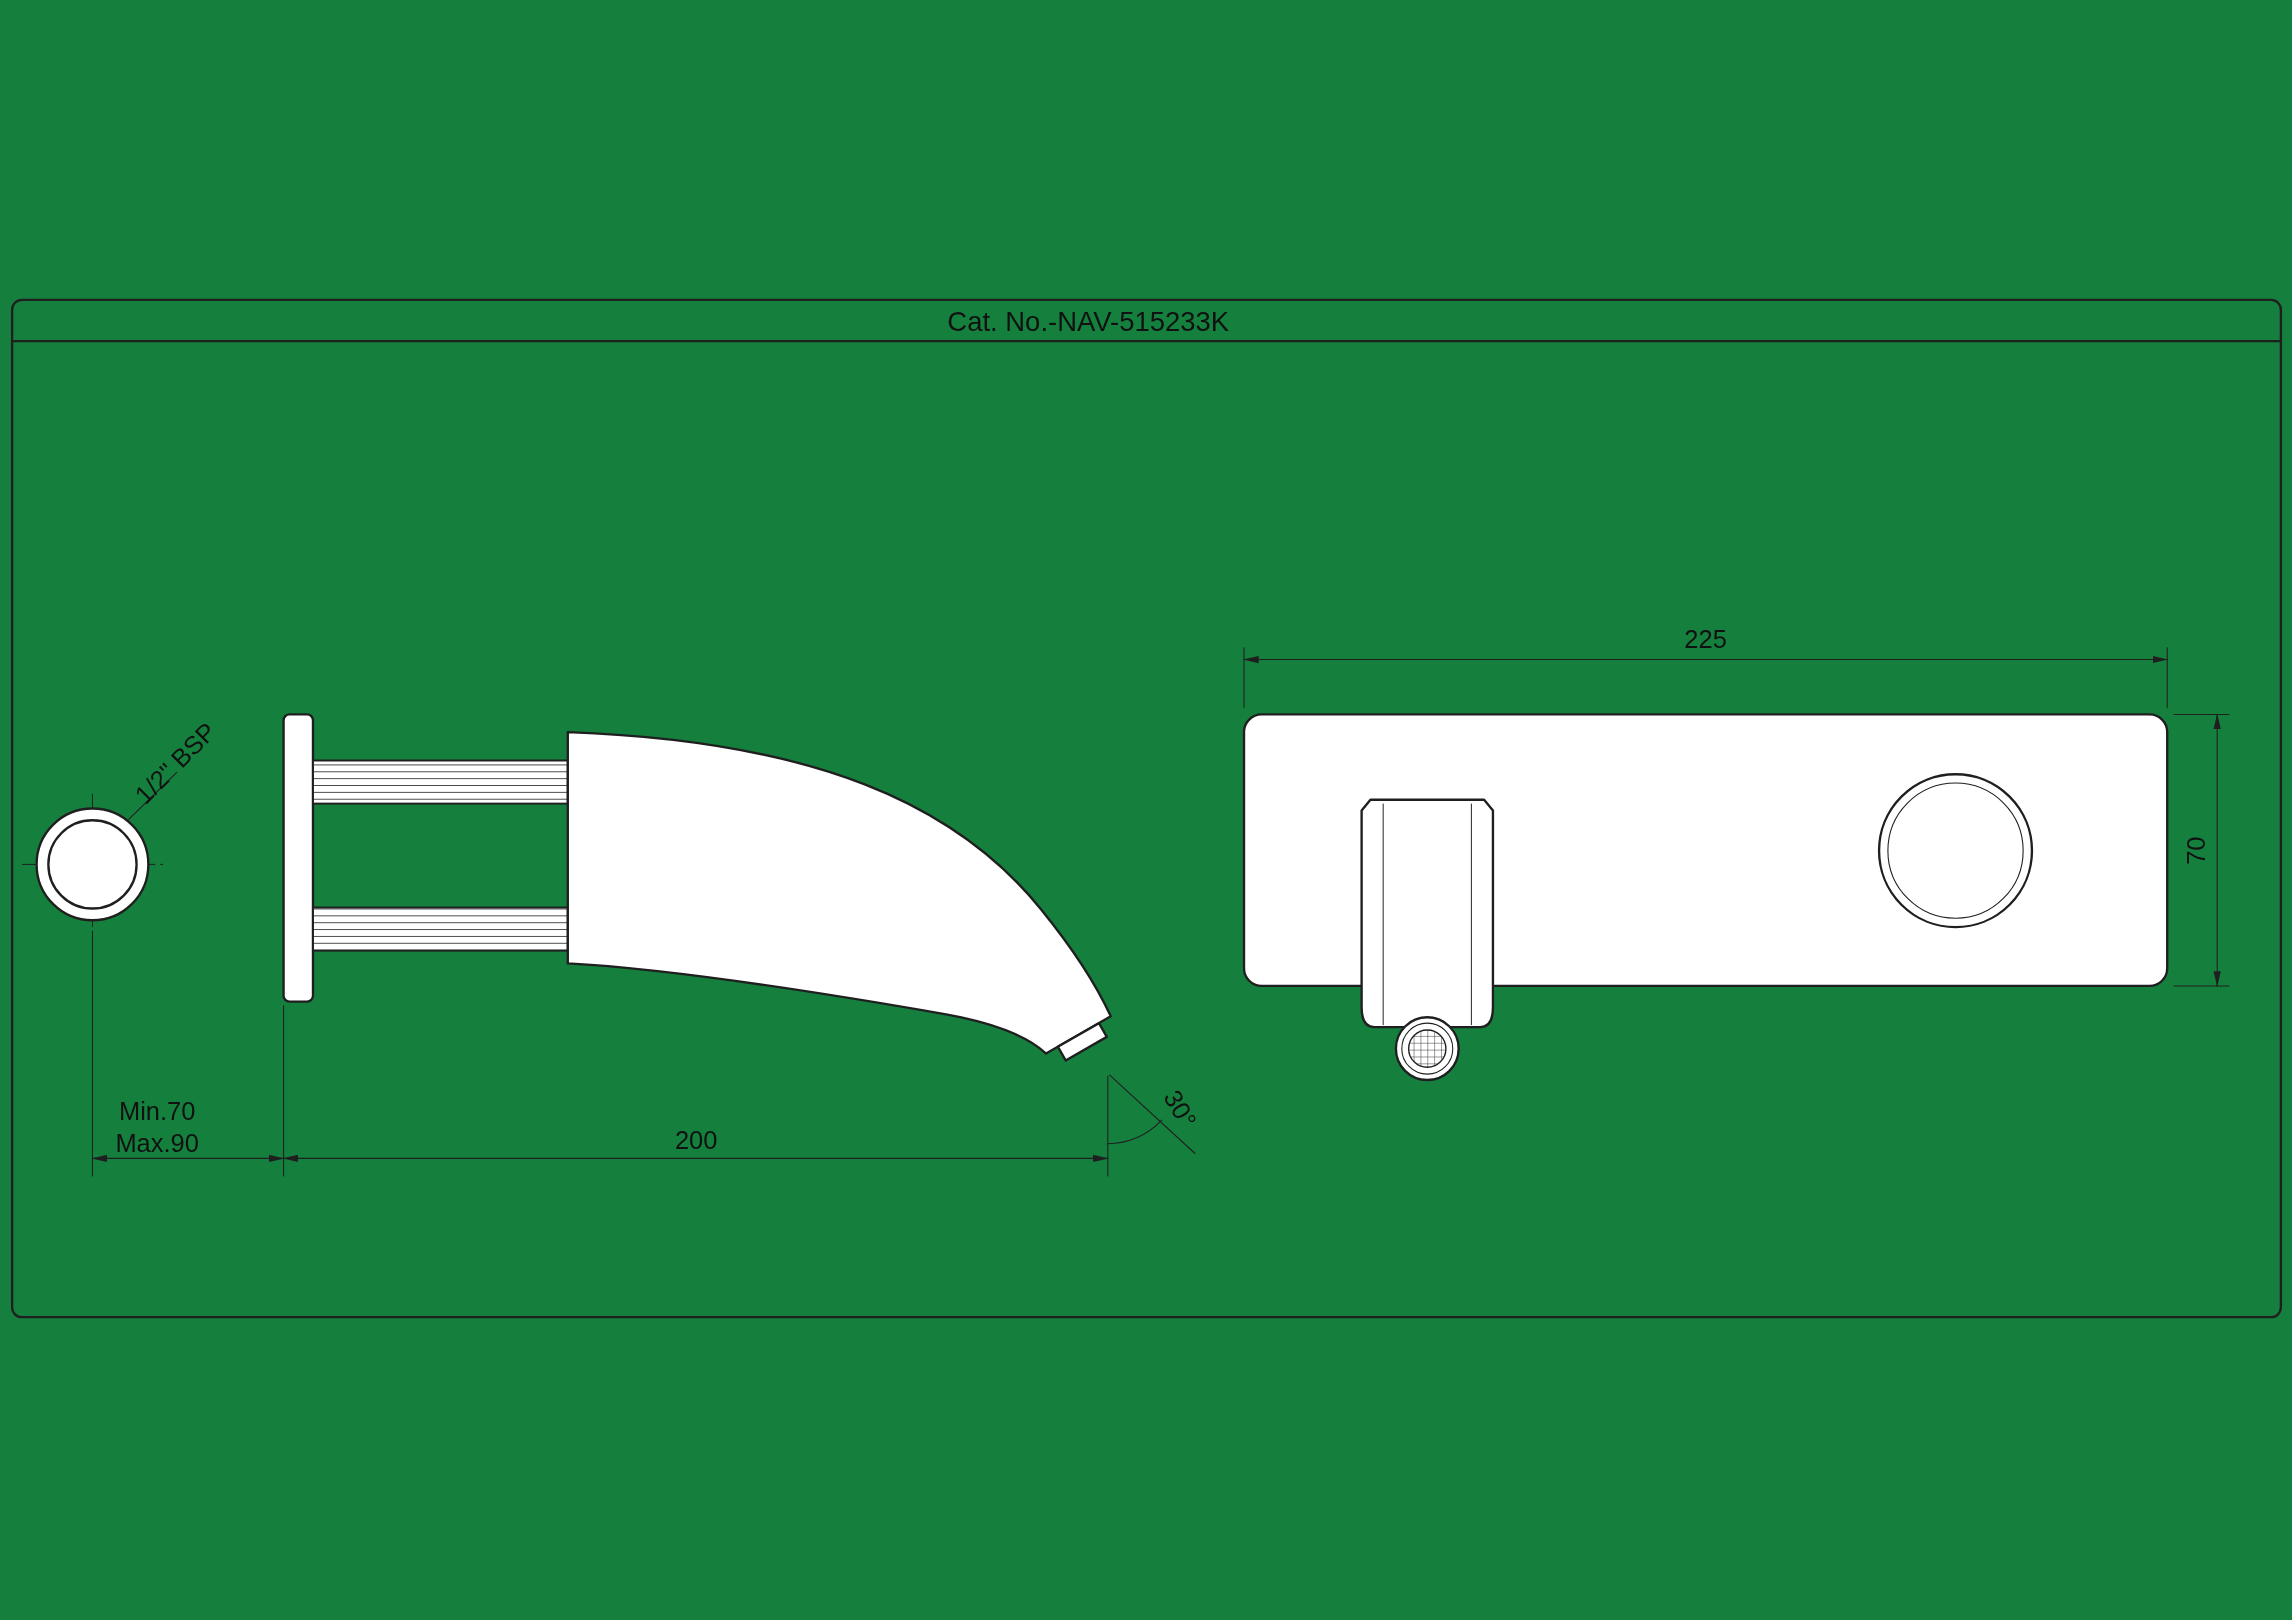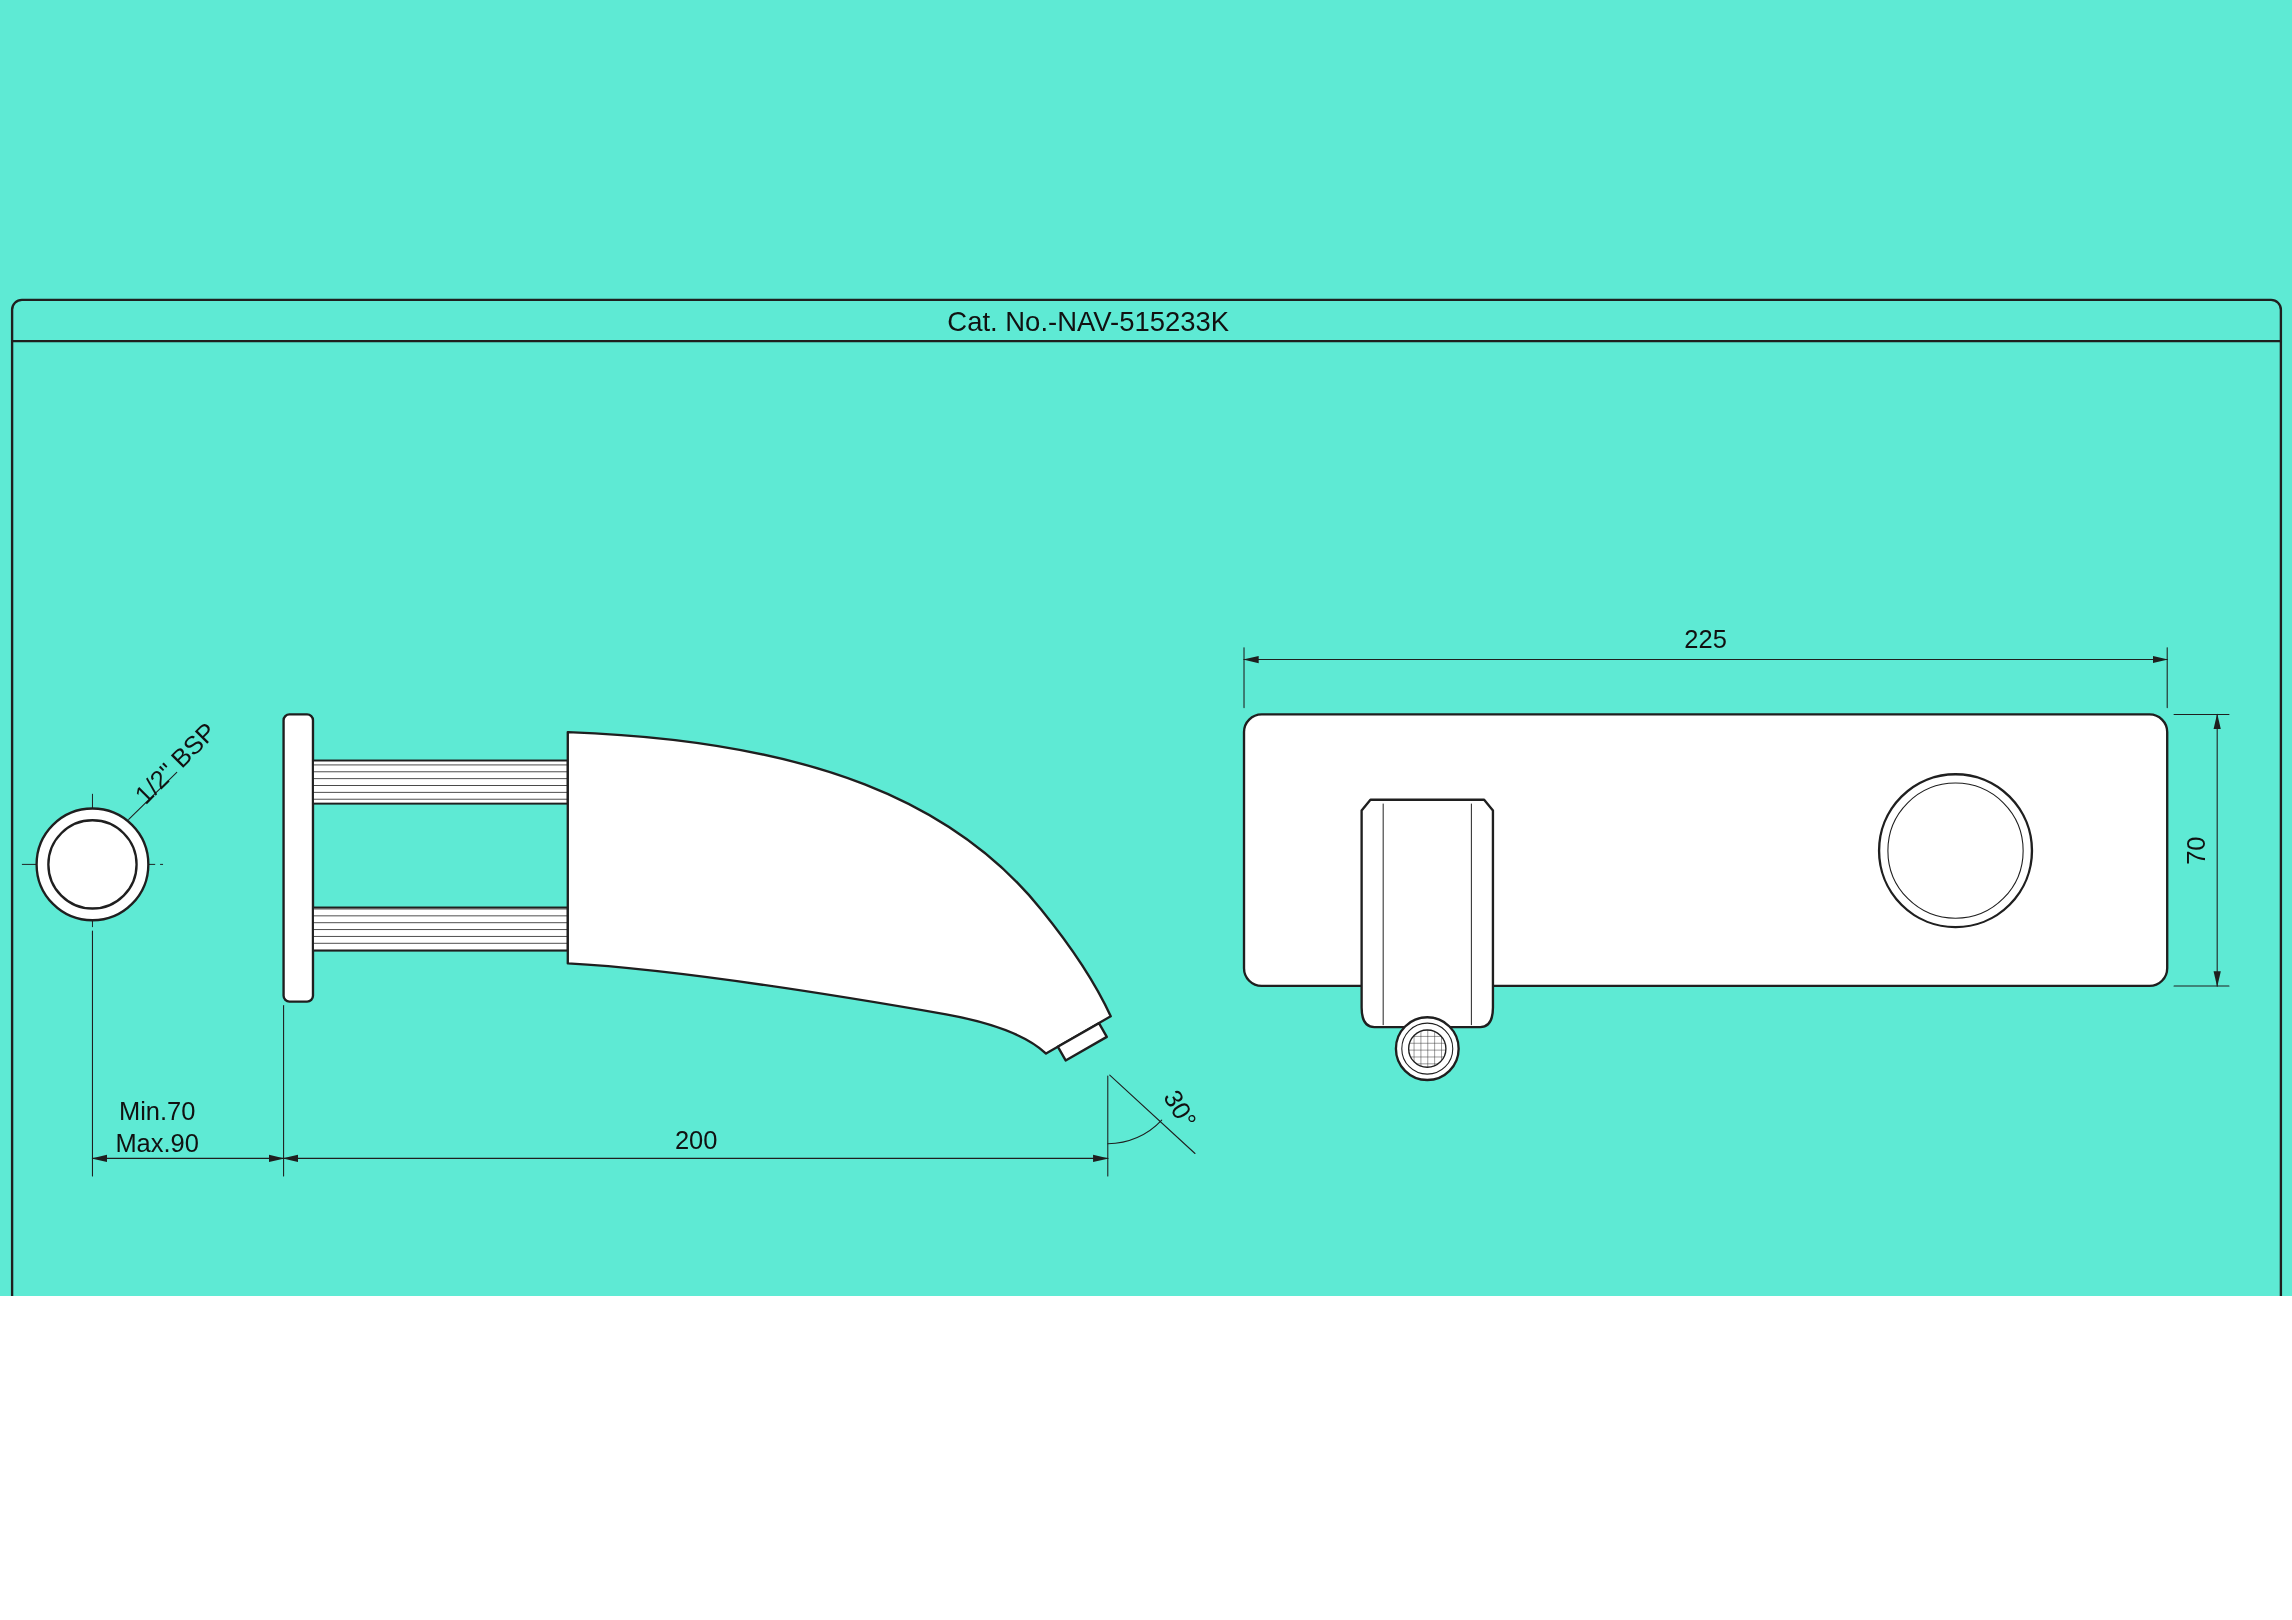--- a/index.html
+++ b/index.html
@@ -3,22 +3,22 @@
 <meta charset="utf-8">
 <style>
   html, body {
     margin: 0;
     padding: 0;
     background: #ffffff;
   }
   #stage {
     position: relative;
     width: 2293px;
-    height: 1296px;
-    background: #5eead4;
+    height: 1620px;
+    background: #15803d;
     font-family: "Liberation Sans", sans-serif;
   }
   svg { display: block; }
   .obj   { fill: none; stroke: #1f1f1f; stroke-width: 2.4; stroke-linejoin: round; stroke-linecap: round; }
   .objf  { fill: #ffffff; stroke: #1f1f1f; stroke-width: 2.4; stroke-linejoin: round; stroke-linecap: round; }
   .thin  { fill: none; stroke: #1f1f1f; stroke-width: 1.1; stroke-linecap: round; }
   .cline { fill: none; stroke: #1f1f1f; stroke-width: 1; stroke-dasharray: 22 5 6 5; }
   .facet { fill: none; stroke: #1f1f1f; stroke-width: 1; }
   .lbl   { font: 26px "Liberation Sans", sans-serif; fill: #111111; }
   .ttl   { font: 28px "Liberation Sans", sans-serif; fill: #111111; }

